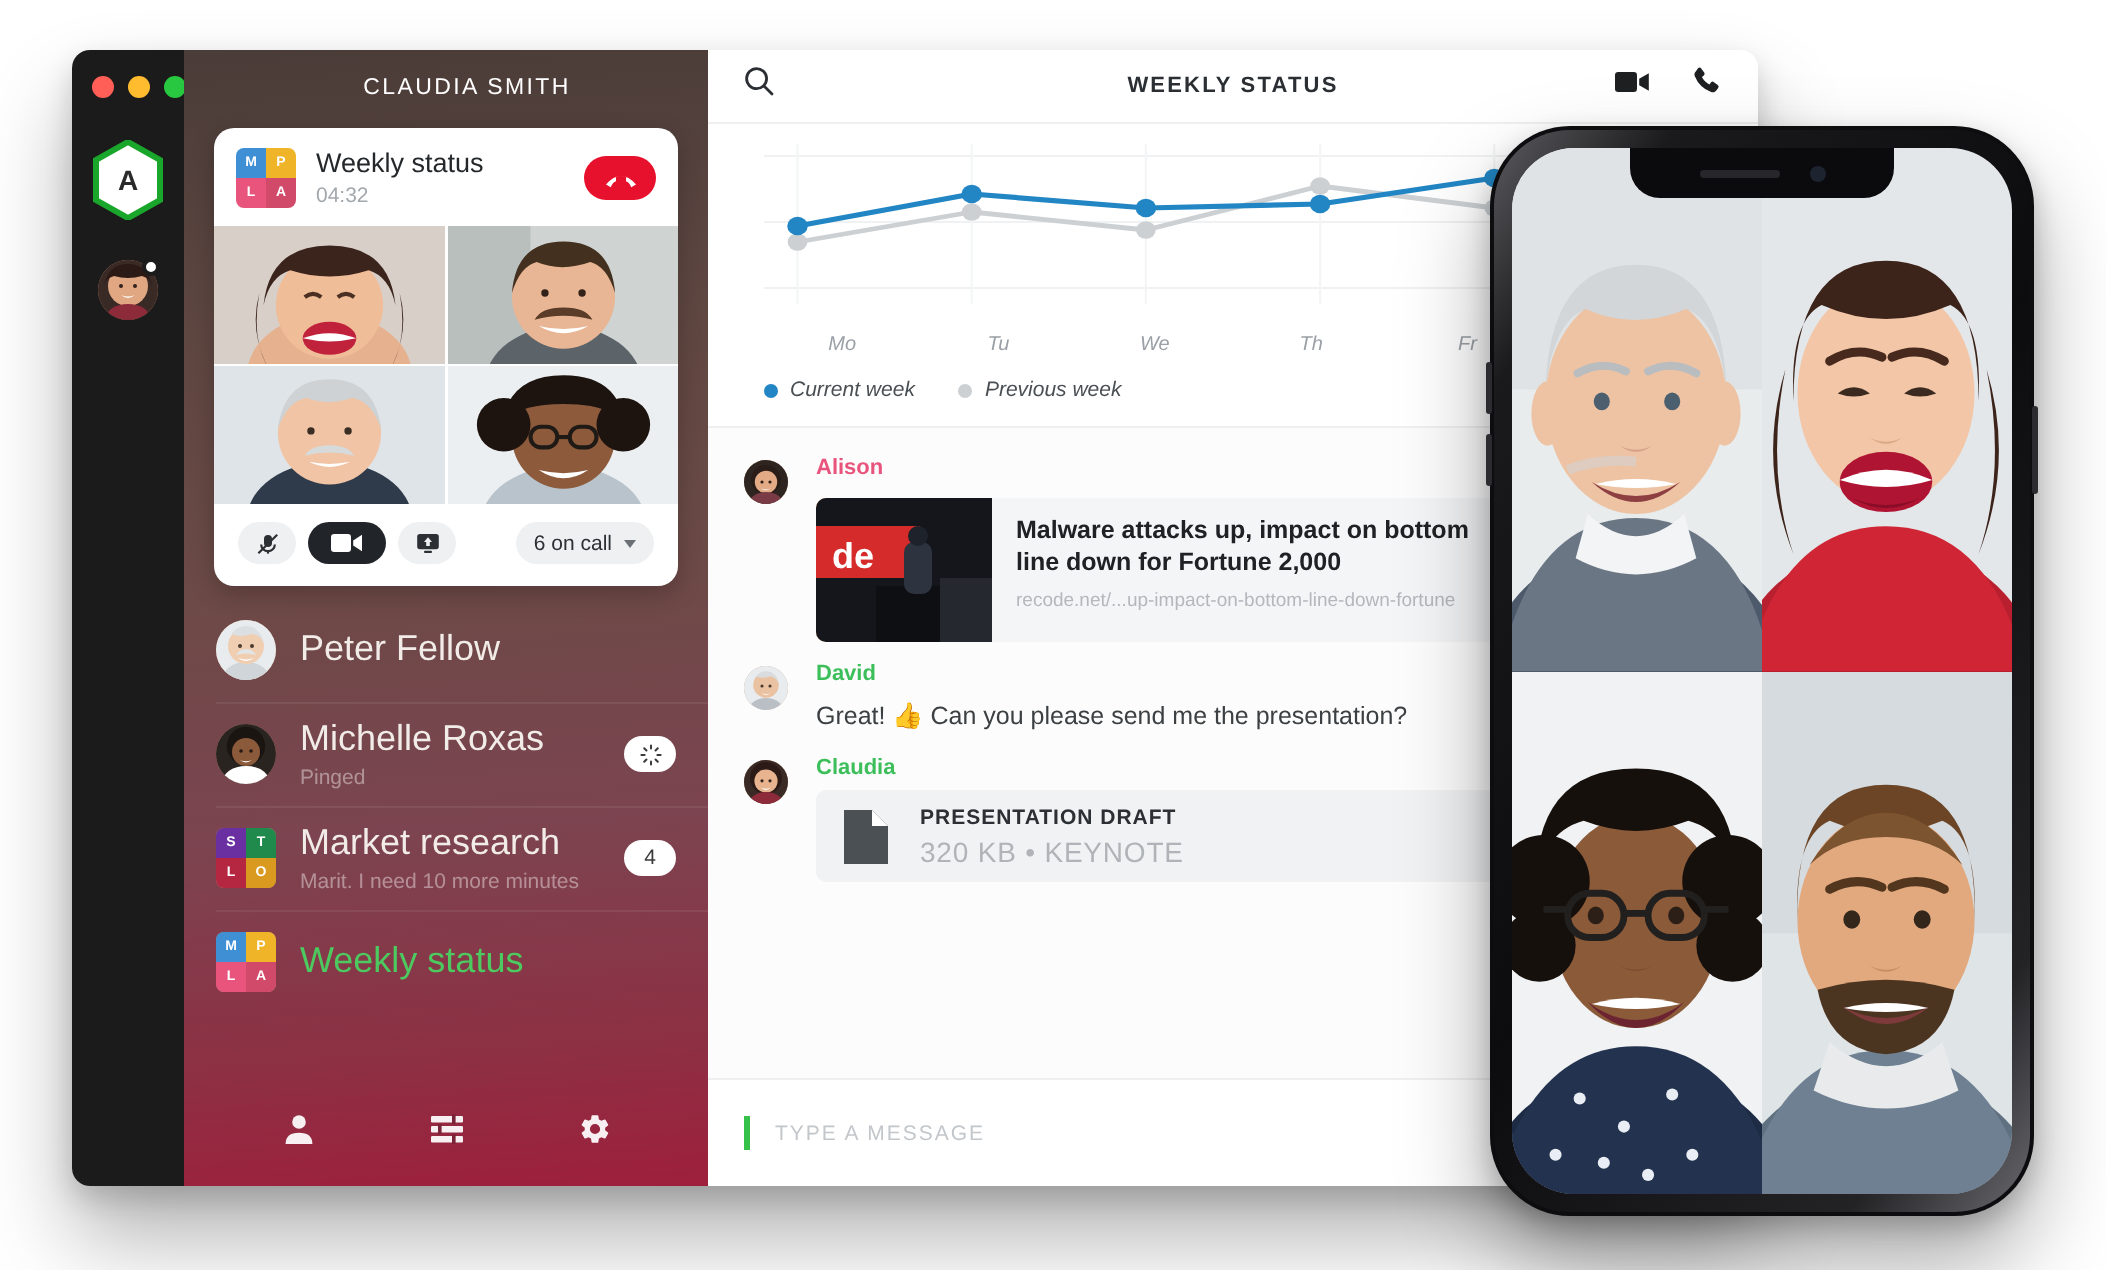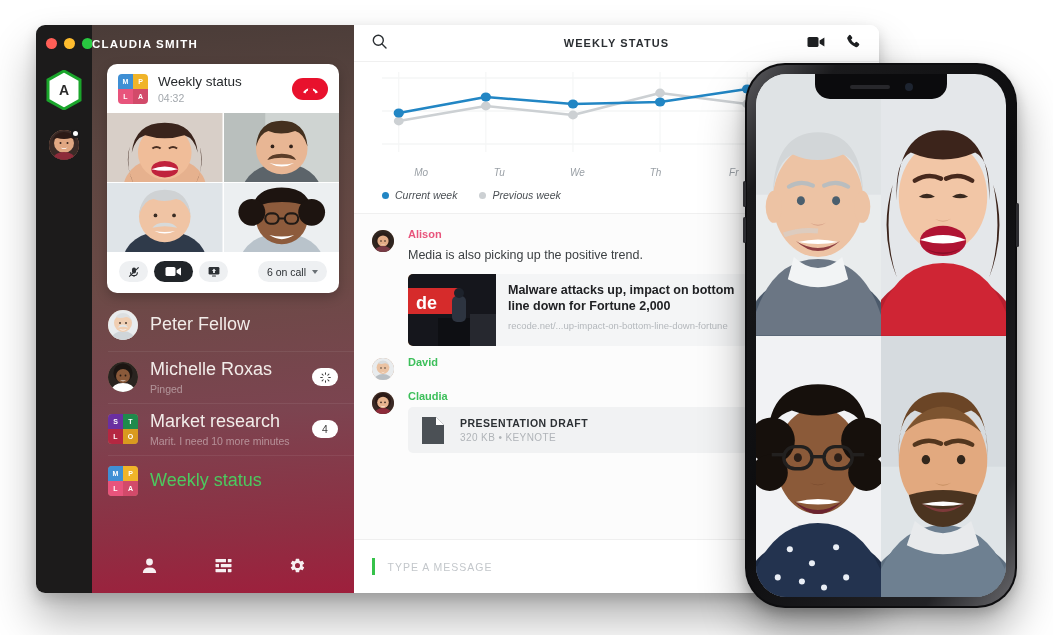--- a/index.html
+++ b/index.html
@@ -56,23 +56,23 @@
   }
 
   
   .sidebar {
     width: 262px; flex: 0 0 262px;
     background: linear-gradient(176deg, #4a3c38 0%, #5d4641 22%, #6b4a46 45%, #7c4450 68%, #8e2f43 88%, #9e1f3c 100%);
     display: flex; flex-direction: column;
     position: relative;
   }
   .sidebar-title {
-    text-align: left; color: #fff;
-    font-size: 11.5px; font-weight: bold; letter-spacing: 1.2px;
-    padding-top: 13px; height: 37px;
+    text-align: center; color: #fff;
+    font-size: 11.5px; font-weight: normal; letter-spacing: 1.2px;
+    padding-top: 13px; height: 37px; padding-left: 21px;
   }
 
   
   .call-card {
     margin: 2px 15px 0 15px;
     background: #fff;
     border-radius: 10px;
     overflow: hidden;
     box-shadow: 0 4px 12px rgba(0,0,0,0.22);
   }
@@ -194,21 +194,21 @@
   .link-txt { padding: 8px 10px 0 12px; flex: 1; min-width: 0; }
   .link-title { font-size: 12.5px; font-weight: bold; color: #202124; line-height: 1.28; }
   .link-url { font-size: 9.5px; color: #b4b8bc; margin-top: 6px; white-space: nowrap; overflow: hidden; }
 
   .file-card {
     display: flex; align-items: center; background: #f1f2f3;
     border-radius: 5px; padding: 11px 14px; margin-top: 4px; max-width: 340px; height: 46px;
   }
   .file-txt { margin-left: 16px; }
   .file-name { font-size: 10.5px; font-weight: bold; letter-spacing: 0.5px; color: #2c3034; }
-  .file-meta { font-size: 10px; letter-spacing: 0.4px; color: #b0b4b8; margin-top: 3px; }
+  .file-meta { font-size: 14px; letter-spacing: 0.4px; color: #b0b4b8; margin-top: 3px; }
 
   .composer {
     height: 54px; background: #fff; border-top: 1px solid #efefef;
     display: flex; align-items: center; padding: 0 18px; flex: 0 0 54px;
   }
   .caret-bar { width: 2.5px; height: 17px; background: #36c24a; margin-right: 13px; }
   .composer-ph { font-size: 10.5px; letter-spacing: 1px; color: #c3c7cb; flex: 1; }
 
   
   #phone {
@@ -582,21 +582,20 @@
                 <circle cx="11" cy="10" r="7.5" fill="#2a1d18"></circle>
                 <circle cx="11" cy="11" r="5.6" fill="#e2ab86"></circle>
                 <ellipse cx="11" cy="23" rx="9" ry="7" fill="#7a3b46"></ellipse>
                 <circle cx="9" cy="11" r="0.8" fill="#2b1d16"></circle>
                   <circle cx="13" cy="11" r="0.8" fill="#2b1d16"></circle>
                 <path d="M8.6 14.2 q2.4 1.8 4.8 0 q-2.4 1 -4.8 0z" fill="#fff"></path>
               </svg>
             </div>
             <div class="msg-main">
               <div class="msg-author" style="color:#e8547c">Alison</div>
-              <div class="msg-line">Media is also picking up the positive trend.</div>
 
               <div class="link-card">
                 <div class="link-thumb">
                   <svg width="88" height="72" viewBox="0 0 88 72" preserveAspectRatio="xMidYMid slice">
                     <rect width="88" height="72" fill="#15161c"></rect>
                     <rect x="0" y="14" width="52" height="26" fill="#d62b2b"></rect>
                     <text x="8" y="35" font-family="Liberation Sans, sans-serif" font-size="18" font-weight="bold" fill="#ffffff">de</text>
                     <rect x="30" y="44" width="34" height="28" fill="#0e0f13"></rect>
                     <rect x="44" y="22" width="14" height="26" rx="5" fill="#2d3440"></rect>
                     <circle cx="51" cy="19" r="5" fill="#1d222b"></circle>
@@ -618,20 +617,21 @@
                 <ellipse cx="11" cy="23" rx="9" ry="7" fill="#b9bfc4"></ellipse>
                 <circle cx="11" cy="9.5" r="6.4" fill="#eac2a2"></circle>
                 <path d="M4.6 9 q1.4 -6.4 6.4 -6.4 q5 0 6.4 6.4 q-1.4 -3.6 -4.4 -3.8 q-4.2 1.4 -6.6 0 q-1 .6 -1.8 3.8z" fill="#d8dcde"></path>
                 <circle cx="9" cy="10" r="0.8" fill="#4a3b30"></circle>
                   <circle cx="13" cy="10" r="0.8" fill="#4a3b30"></circle>
                 <path d="M8.8 13.6 q2.2 1.8 4.4 0 q-2.2 1 -4.4 0z" fill="#fff"></path>
               </svg>
             </div>
             <div class="msg-main">
               <div class="msg-author" style="color:#3cbf5a">David</div>
+              <div class="msg-line">Great! 👍 Can you please send me the presentation?</div>
             </div>
           </div>
 
           <div class="msg">
             <div class="msg-av">
               <svg width="22" height="22" viewBox="0 0 22 22">
                 <rect width="22" height="22" fill="#3a2a26"></rect>
                 <circle cx="11" cy="9" r="8" fill="#2c1a16"></circle>
                 <circle cx="11" cy="10.5" r="5.8" fill="#e8b48f"></circle>
                 <ellipse cx="11" cy="23" rx="9" ry="7" fill="#8d2b3a"></ellipse>

